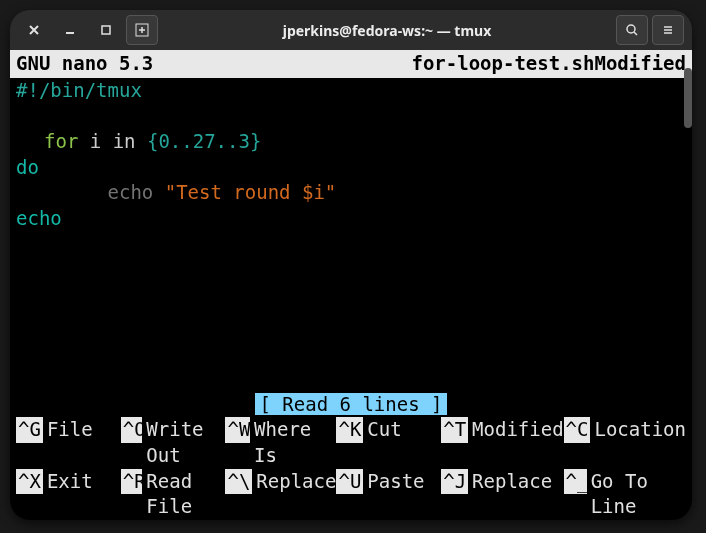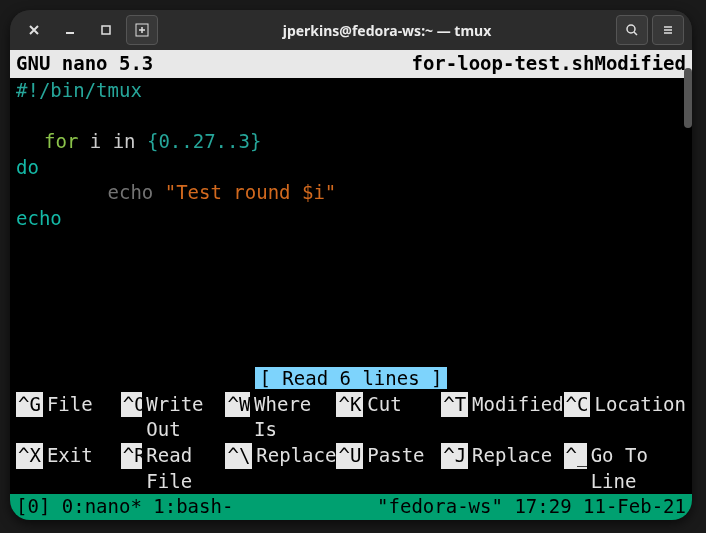--- a/index.html
+++ b/index.html
@@ -233,22 +233,16 @@
       <div class="sc">
           <span class="key">^J</span>
           <span>Replace</span>
         </div>
       <div class="sc">
           <span class="key">^_</span>
           <span>Go To Line</span>
         </div>
     </div>
 
-    <div class="tmux-bar">
-      <span class="left">[0] 0:nano* 1:bash-</span>
-      <span>"fedora-ws"</span>
-      <span>&nbsp;</span>
-      <span class="right">17:29 11-Feb-21</span>
-    </div>
 
     <div class="scrollbar"></div>
   </div>
 </div>
 
 </body></html>

